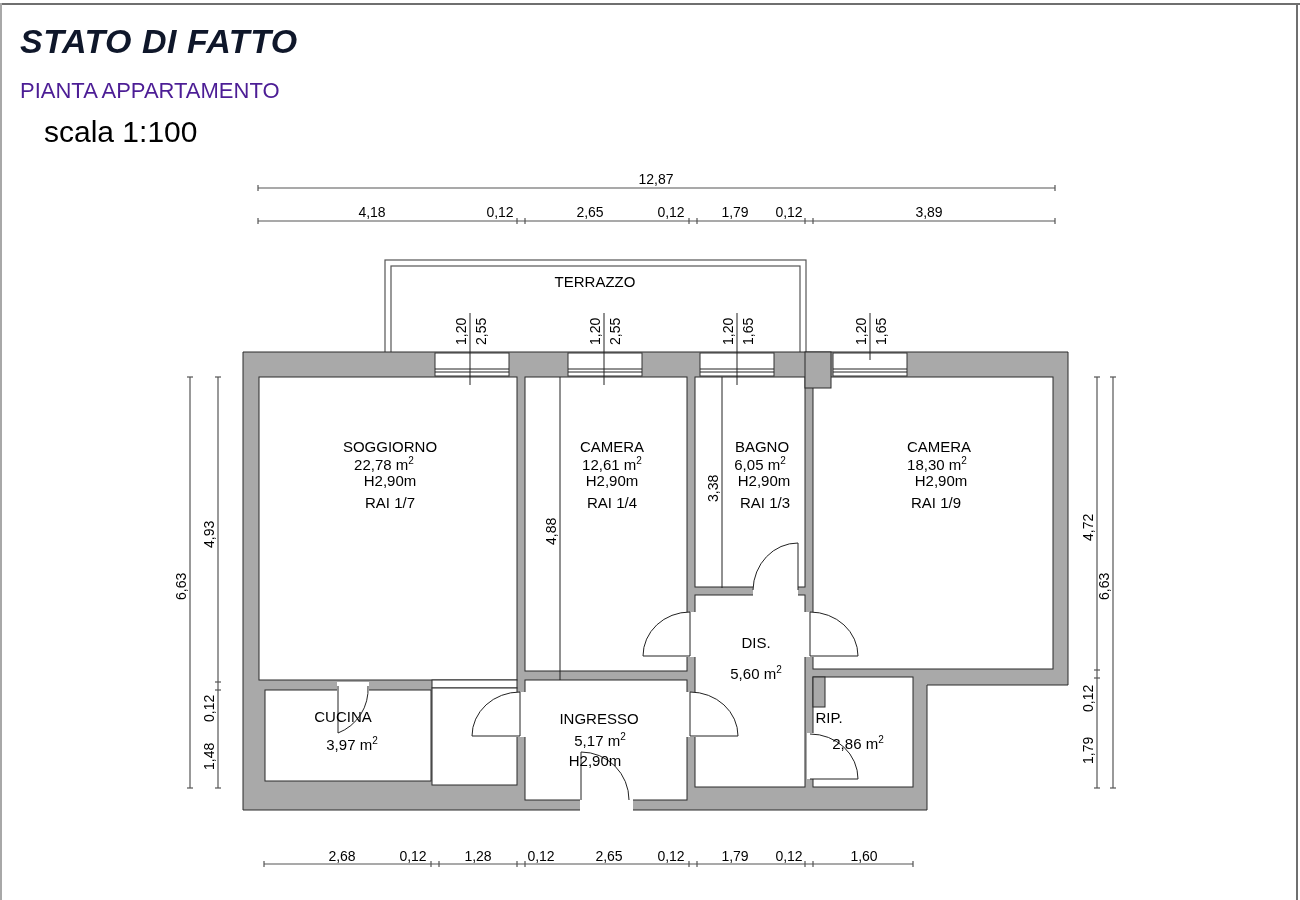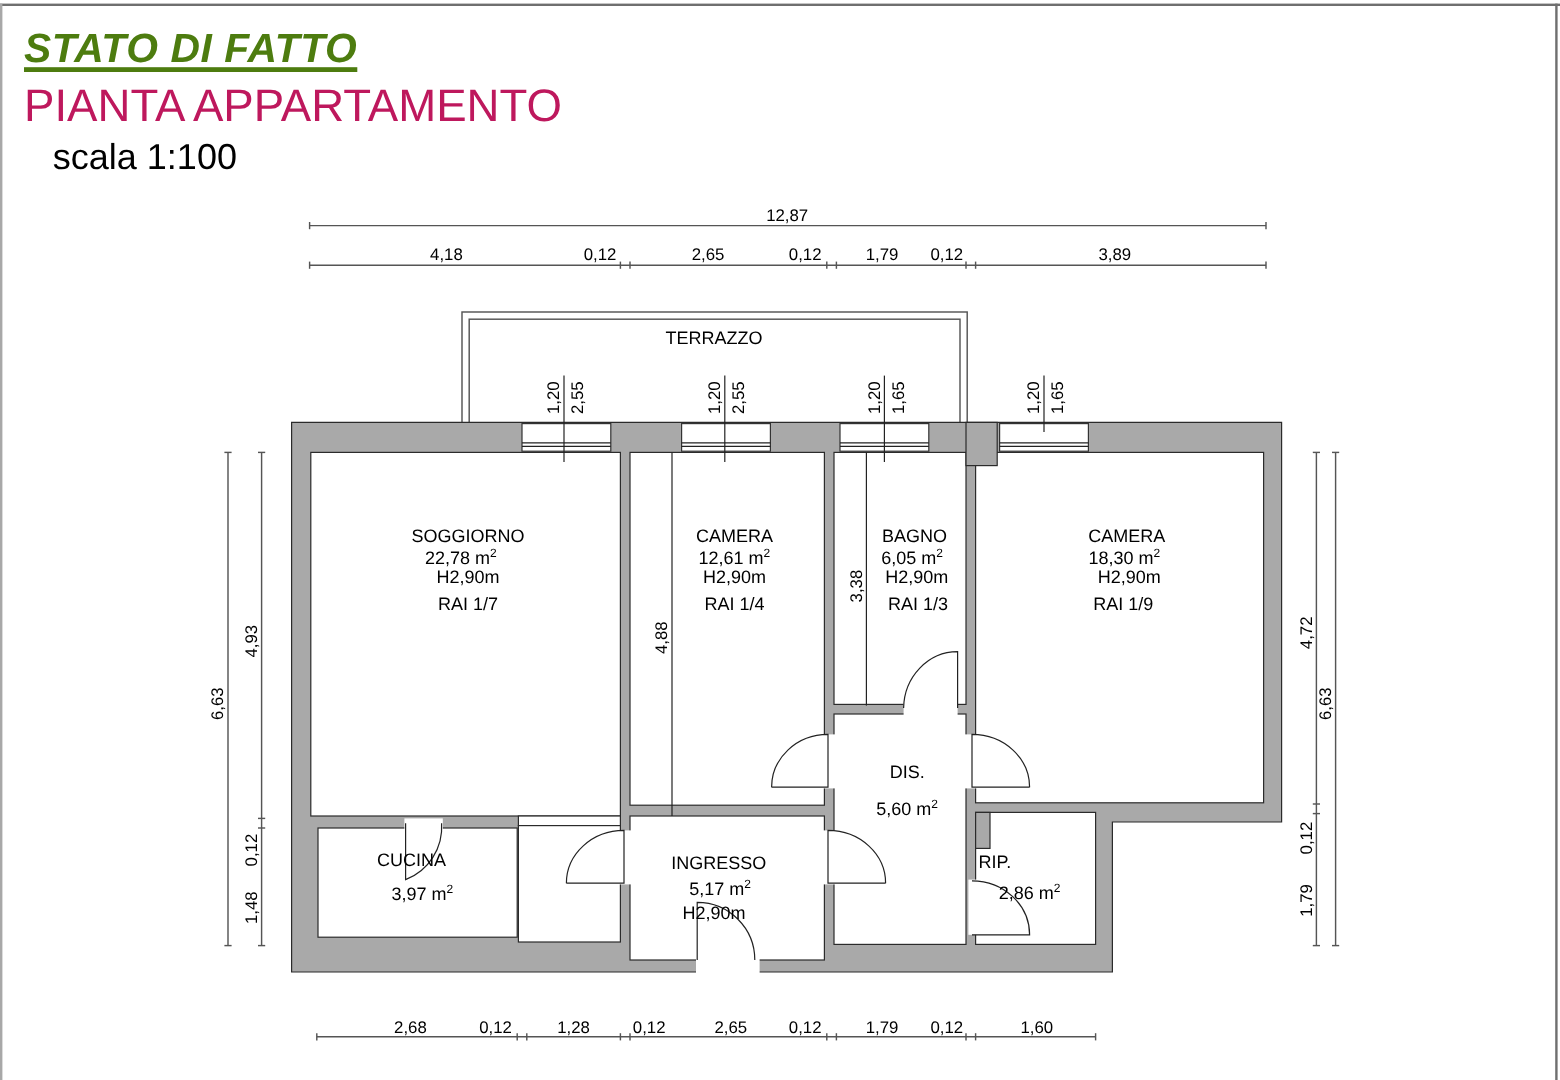--- a/index.html
+++ b/index.html
@@ -1,21 +1,21 @@
 <!DOCTYPE html>
 <html><head>
 <meta charset="utf-8">
 <style>
   html, body { margin:0; padding:0; background:#ffffff; }
   body { width:1300px; height:900px; position:relative; overflow:hidden; font-family:"Liberation Sans", sans-serif; }
   .frame-top { position:absolute; left:0; top:3px; width:1300px; height:2px; background:#6f6f6f; }
   .frame-left { position:absolute; left:0; top:3px; width:2px; height:897px; background:#a8a8a8; }
   .frame-right { position:absolute; left:1296px; top:3px; width:2px; height:897px; background:#6f6f6f; }
-  .title { position:absolute; left:20px; top:22px; font-size:34px; font-weight:bold; font-style:italic; color:#4d7c0f; text-decoration:underline; text-decoration-thickness:4px; text-underline-offset:4px; letter-spacing:0.5px; }
-  .subtitle { position:absolute; left:20px; top:68px; font-size:38px; color:#be185d; }
+  .title { position:absolute; left:20px; top:22px; font-size:34px; font-weight:bold; font-style:italic; color:#0f172a; text-decoration-thickness:4px; text-underline-offset:4px; letter-spacing:0.5px; }
+  .subtitle { position:absolute; left:20px; top:78px; font-size:22px; color:#4c1d95; }
   .scale { position:absolute; left:20px; top:115px; font-size:30px; color:#000;margin-left:24px; }
   svg { position:absolute; left:0; top:0; }
   svg text { font-family:"Liberation Sans", sans-serif; fill:#000; }
   .wall { fill:#a9a9a9; stroke:#2b2b2b; stroke-width:1; }
   .room { fill:#ffffff; stroke:#2b2b2b; stroke-width:1; }
   .dim { stroke:#555; stroke-width:1.2; fill:none; }
   .thin { stroke:#222; stroke-width:1; fill:none; }
   .lbl { font-size:15px; }
   .dimtxt { font-size:14px; }
 </style>

